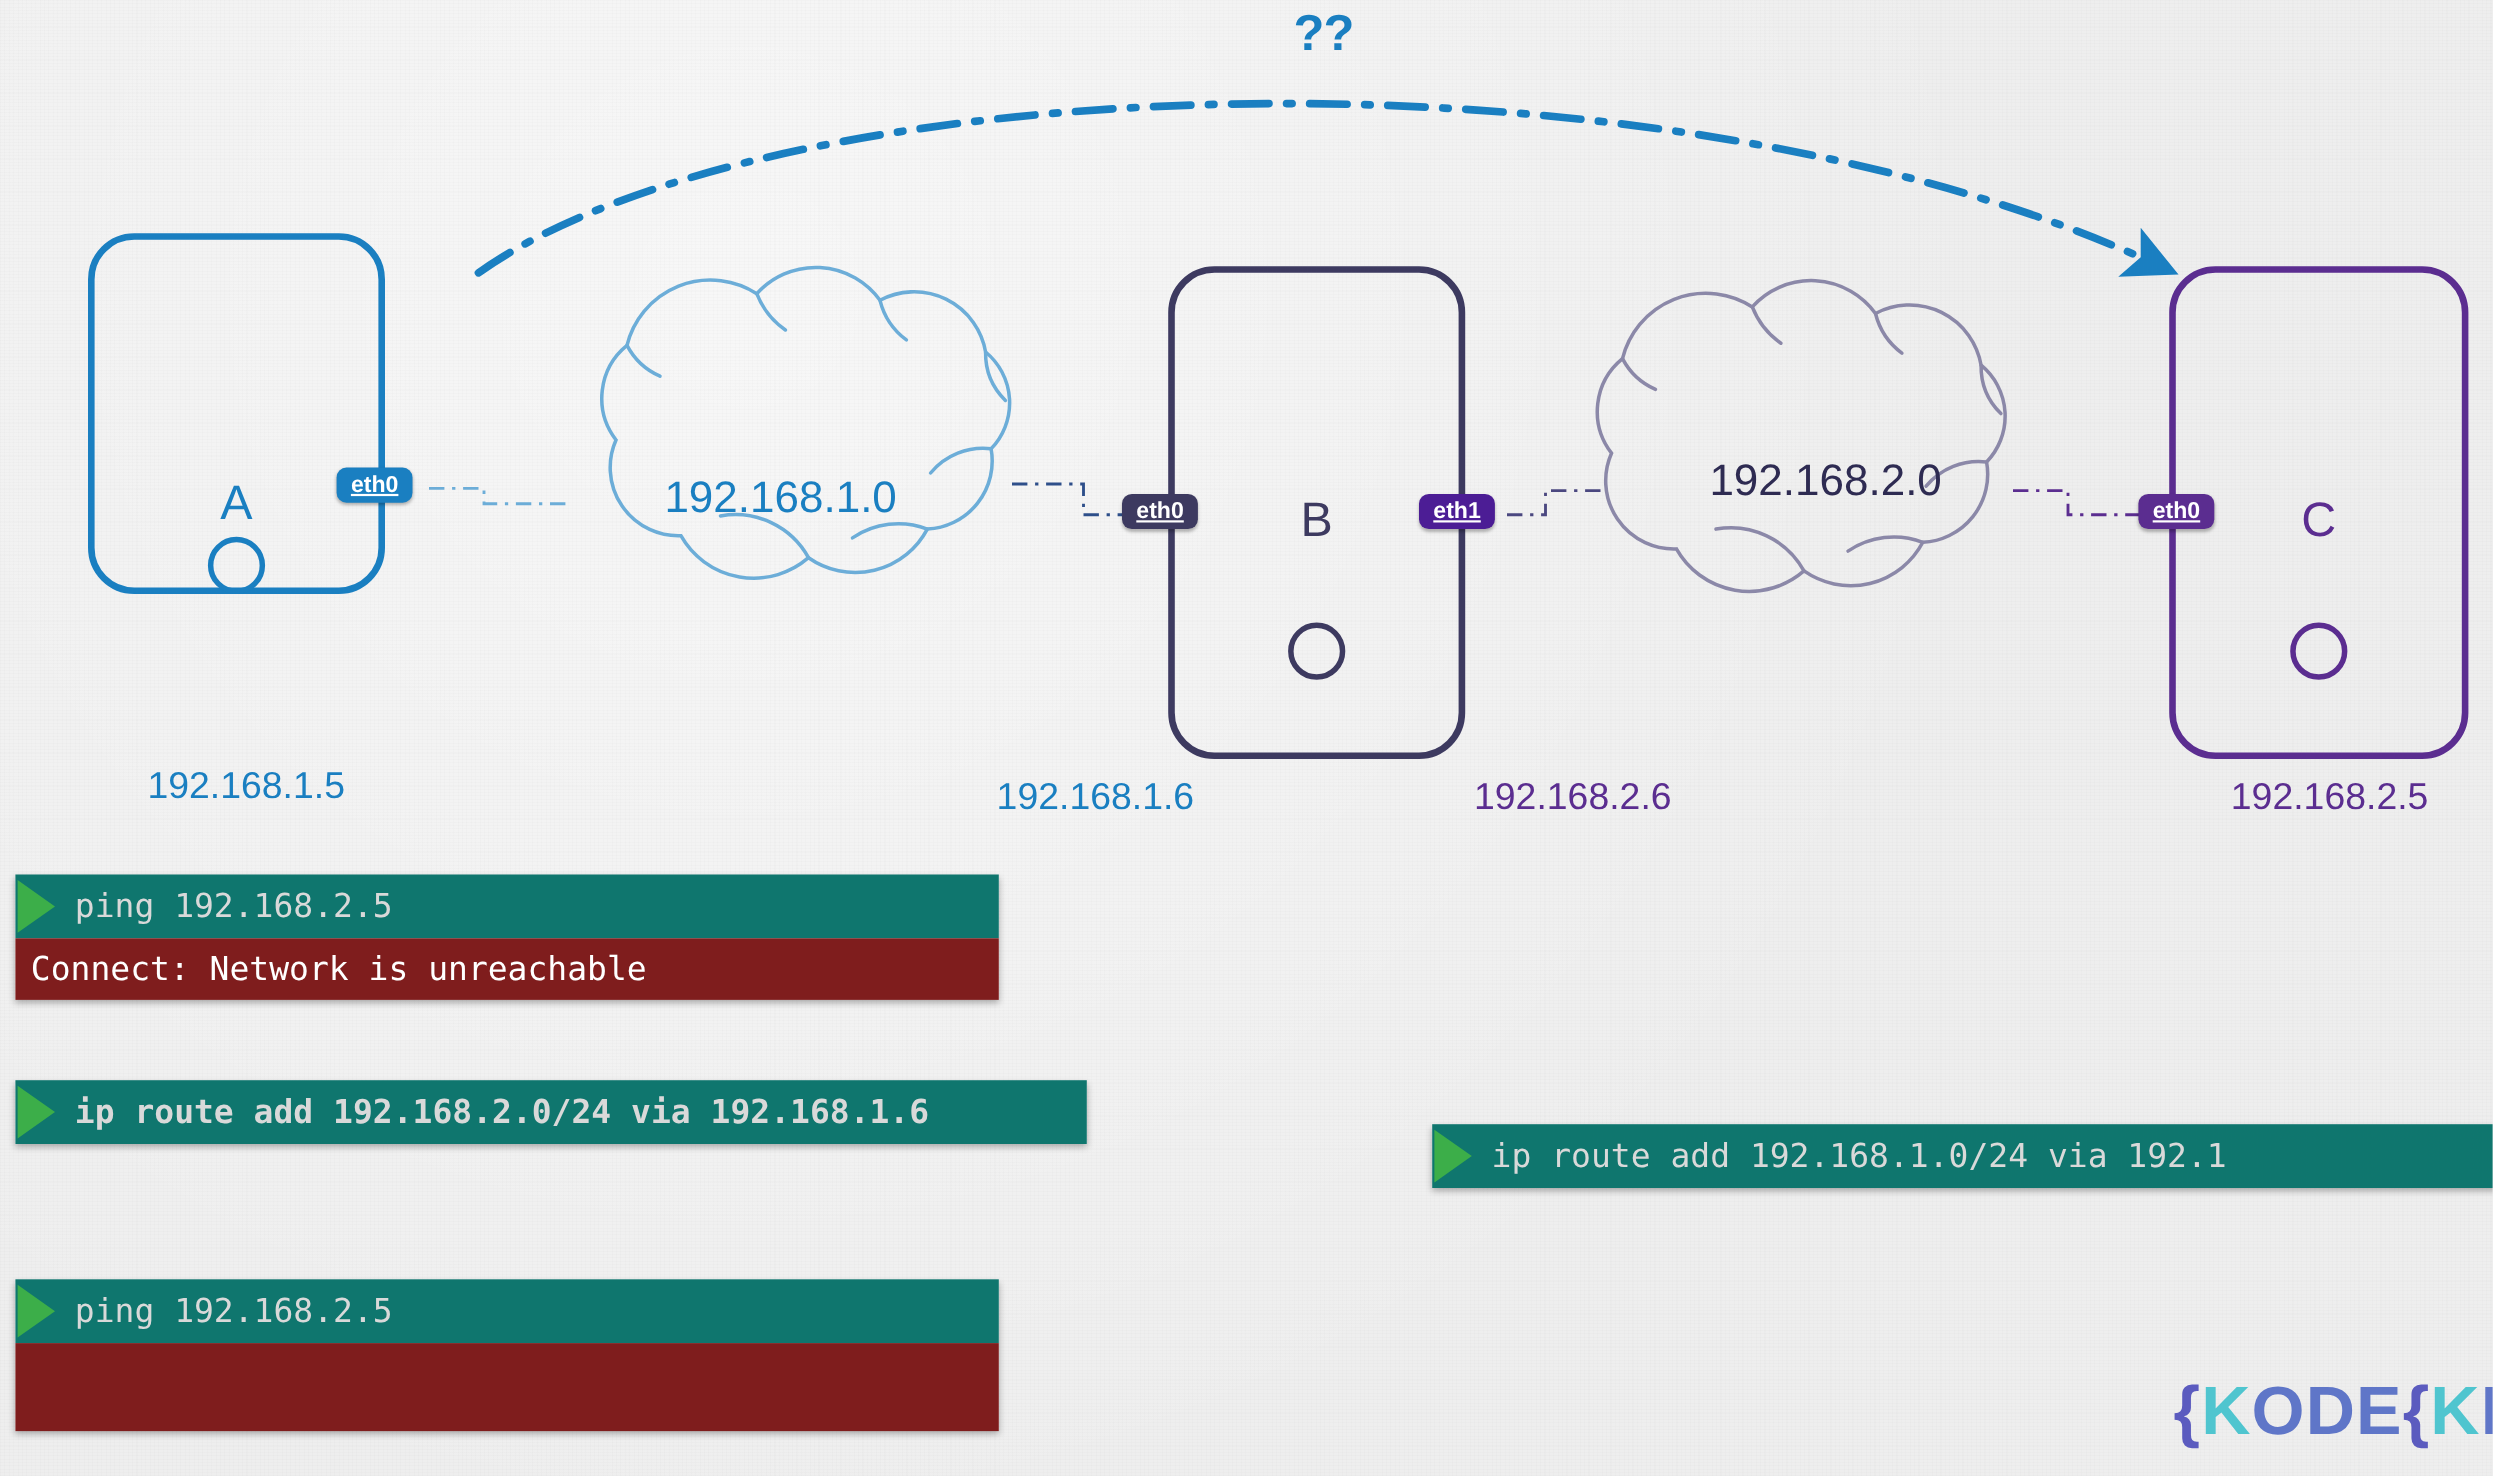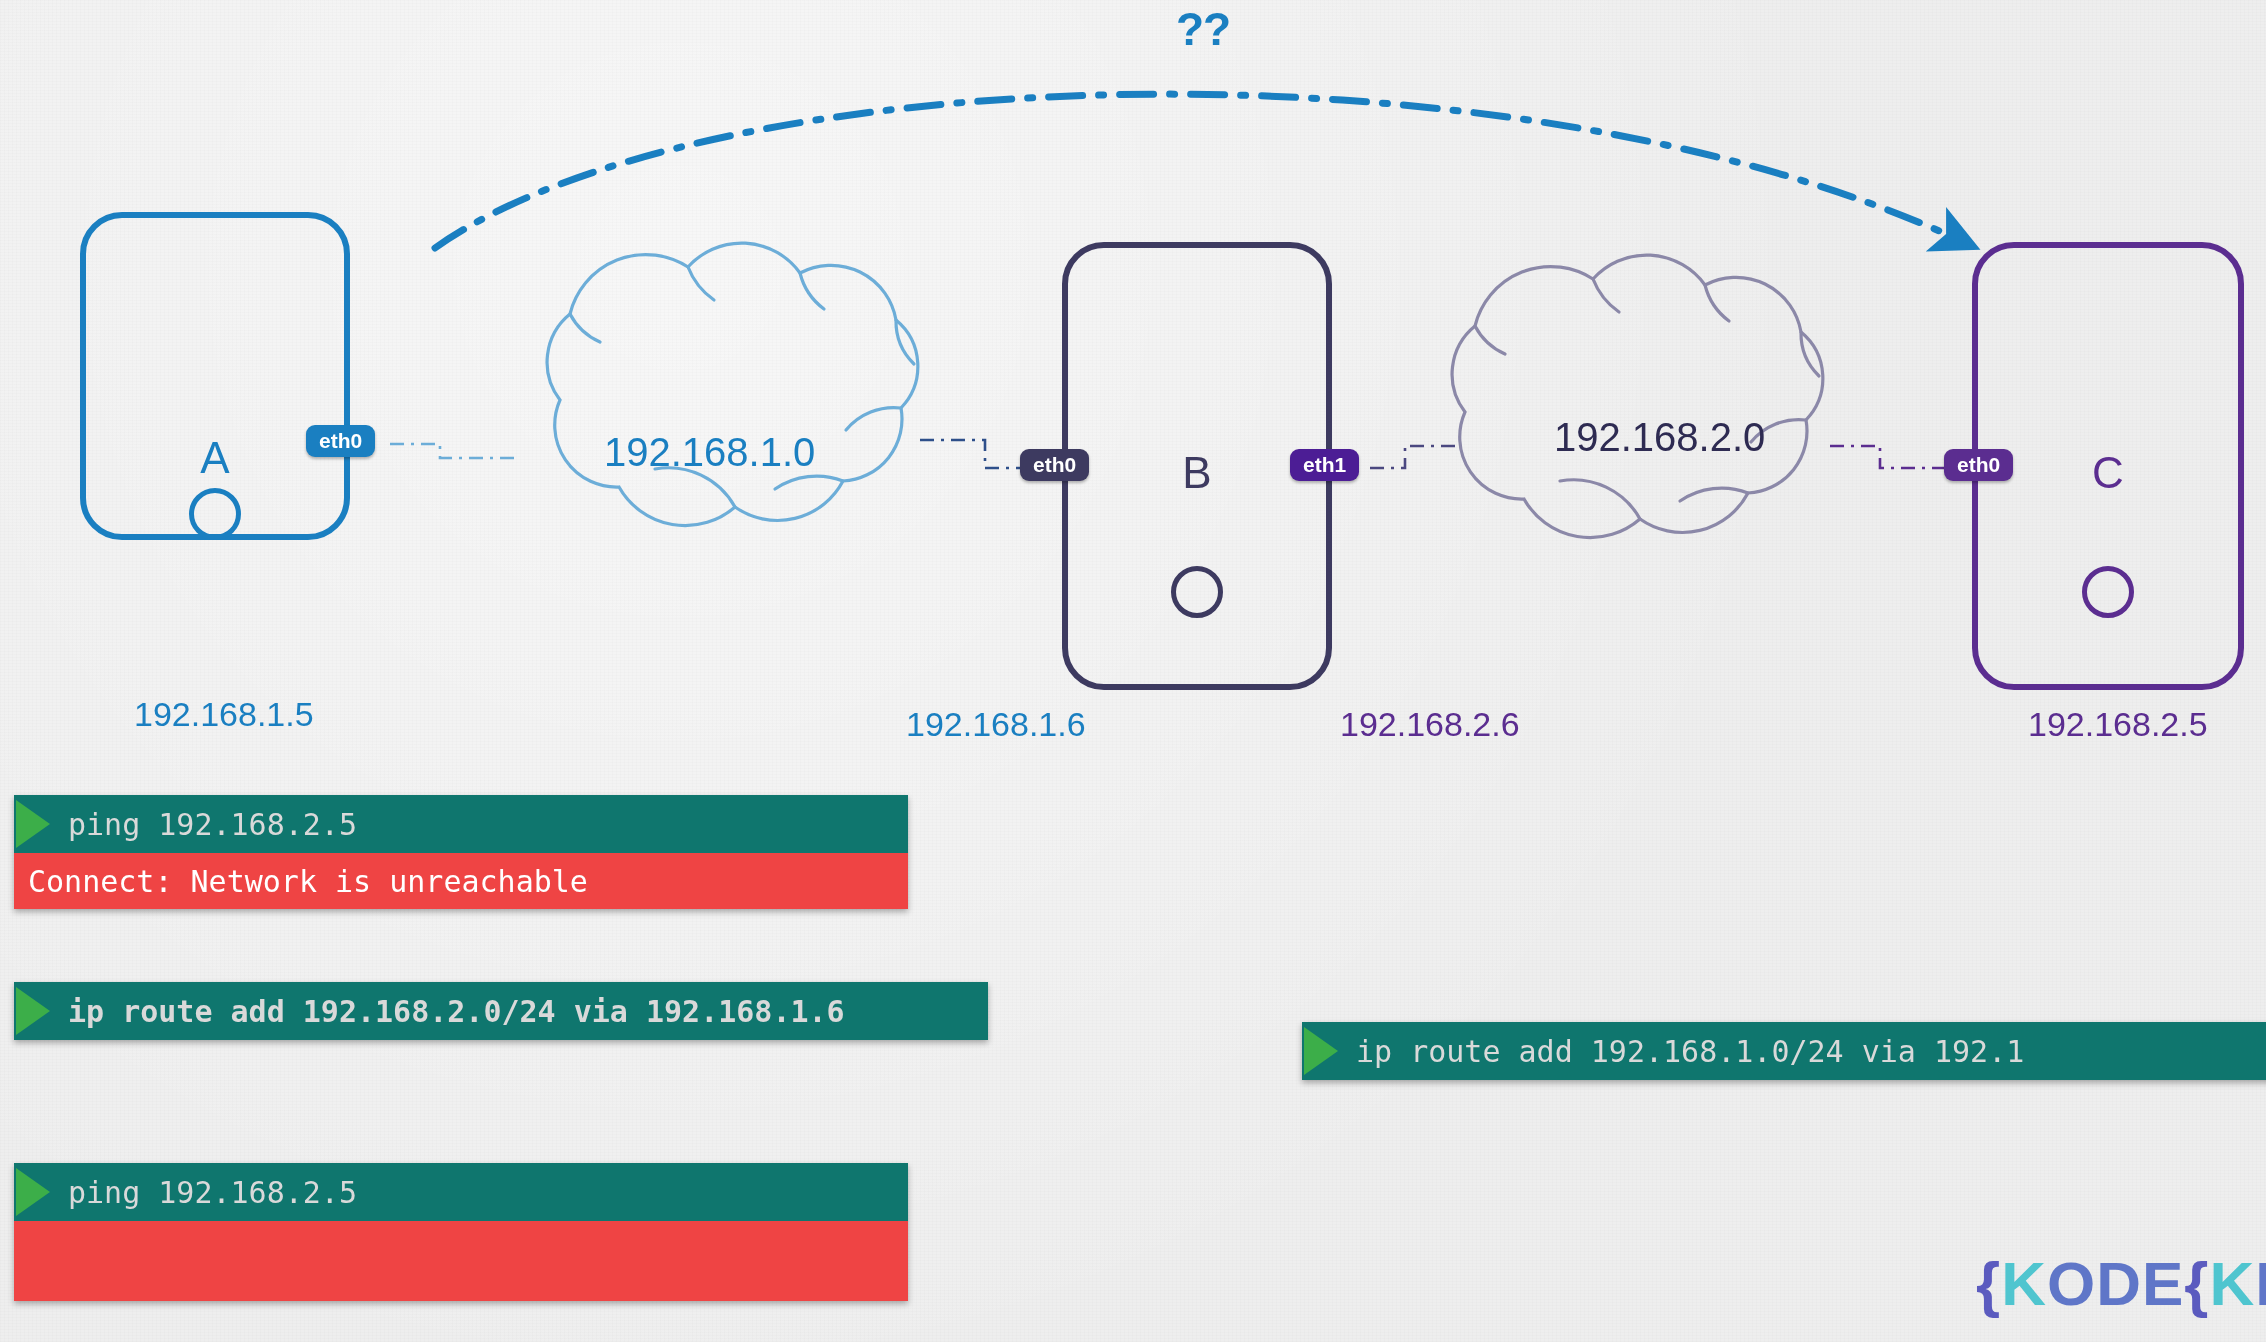--- a/index.html
+++ b/index.html
@@ -39,20 +39,21 @@
 
   
   .eth{
     position:absolute;
     color:#ffffff;font-size:21px;font-weight:700;
     padding:5px 13px 6px 13px;
     border-radius:9px;
     white-space:nowrap;
     line-height:1;
     box-shadow:0 2px 3px rgba(0,0,0,0.28);
+    text-decoration:underline;
   }
 
   
   .cloudlabel{
     position:absolute;font-size:40px;white-space:nowrap;
   }
 
   
   .qmark{
     position:absolute;font-size:46px;font-weight:600;color:#1a7fc1;
@@ -75,21 +76,21 @@
     margin-left:2px;
   }
   .cmdtext{
     color:#d9d9d9;
     font-family:"DejaVu Sans Mono", monospace;
     font-size:30px;
     white-space:nowrap;
     margin-left:18px;
   }
   .term .outbar{
-    background:#ef4444;
+    background:#7f1d1d;
     display:flex;align-items:center;
     height:56px;
     box-sizing:border-box;
     padding-left:14px;
   }
   .outtext{
     color:#ffffff;
     font-family:"DejaVu Sans Mono", monospace;
     font-size:30px;
     white-space:nowrap;

